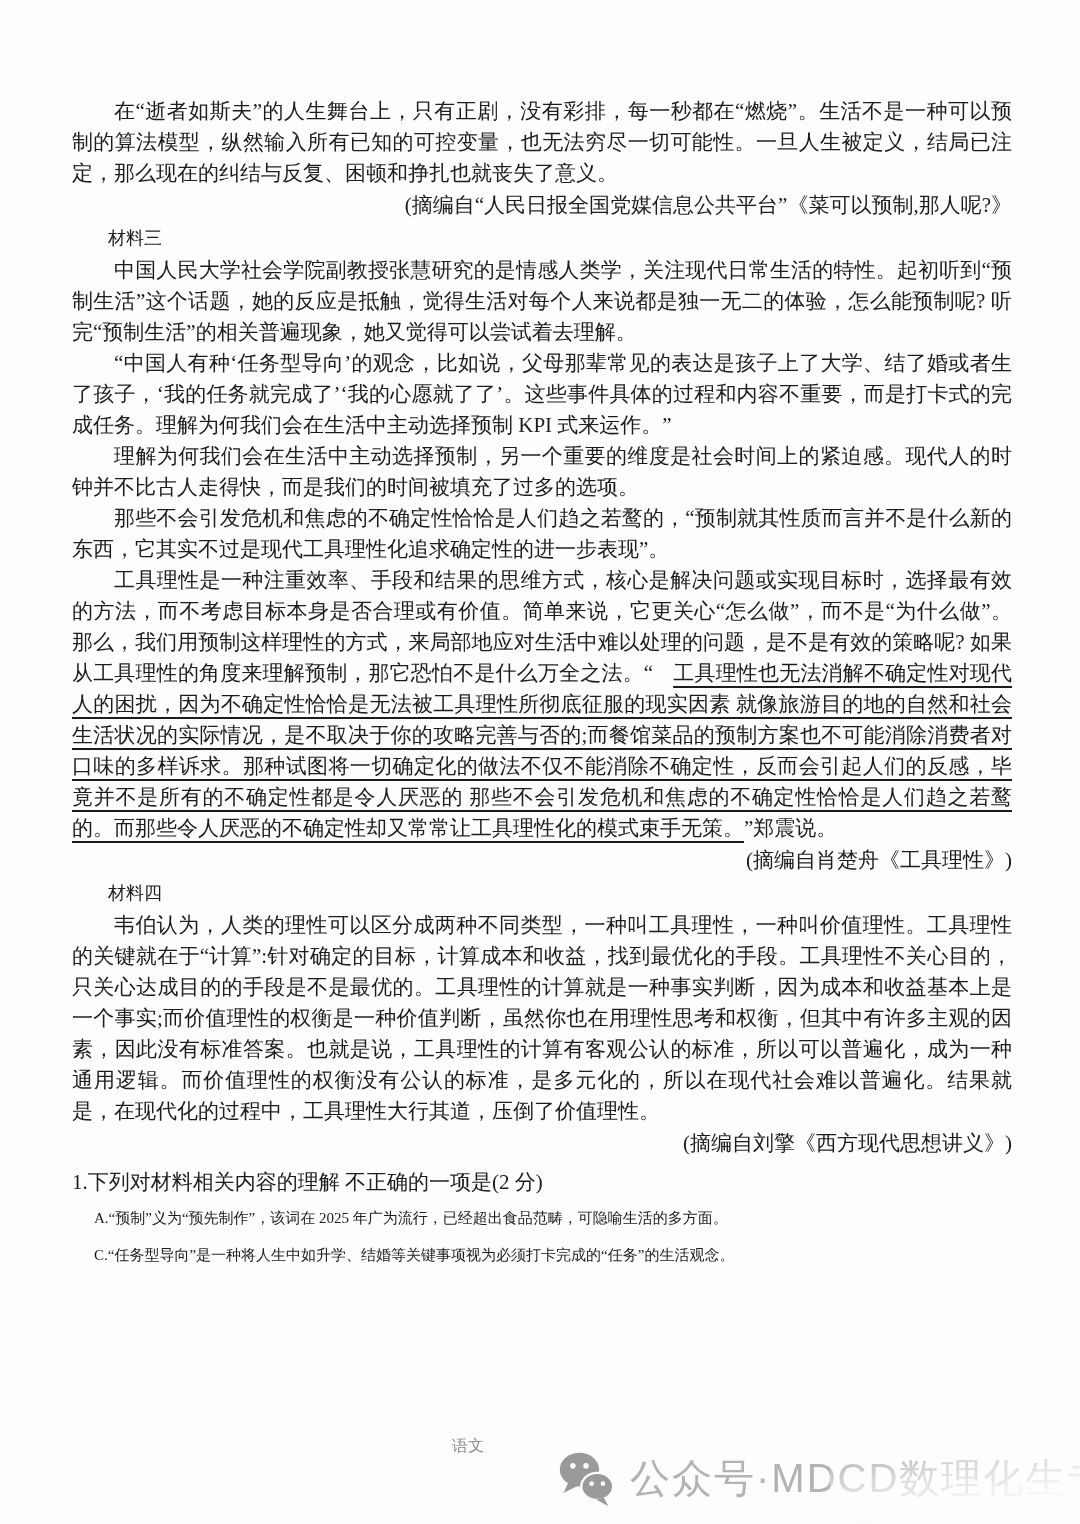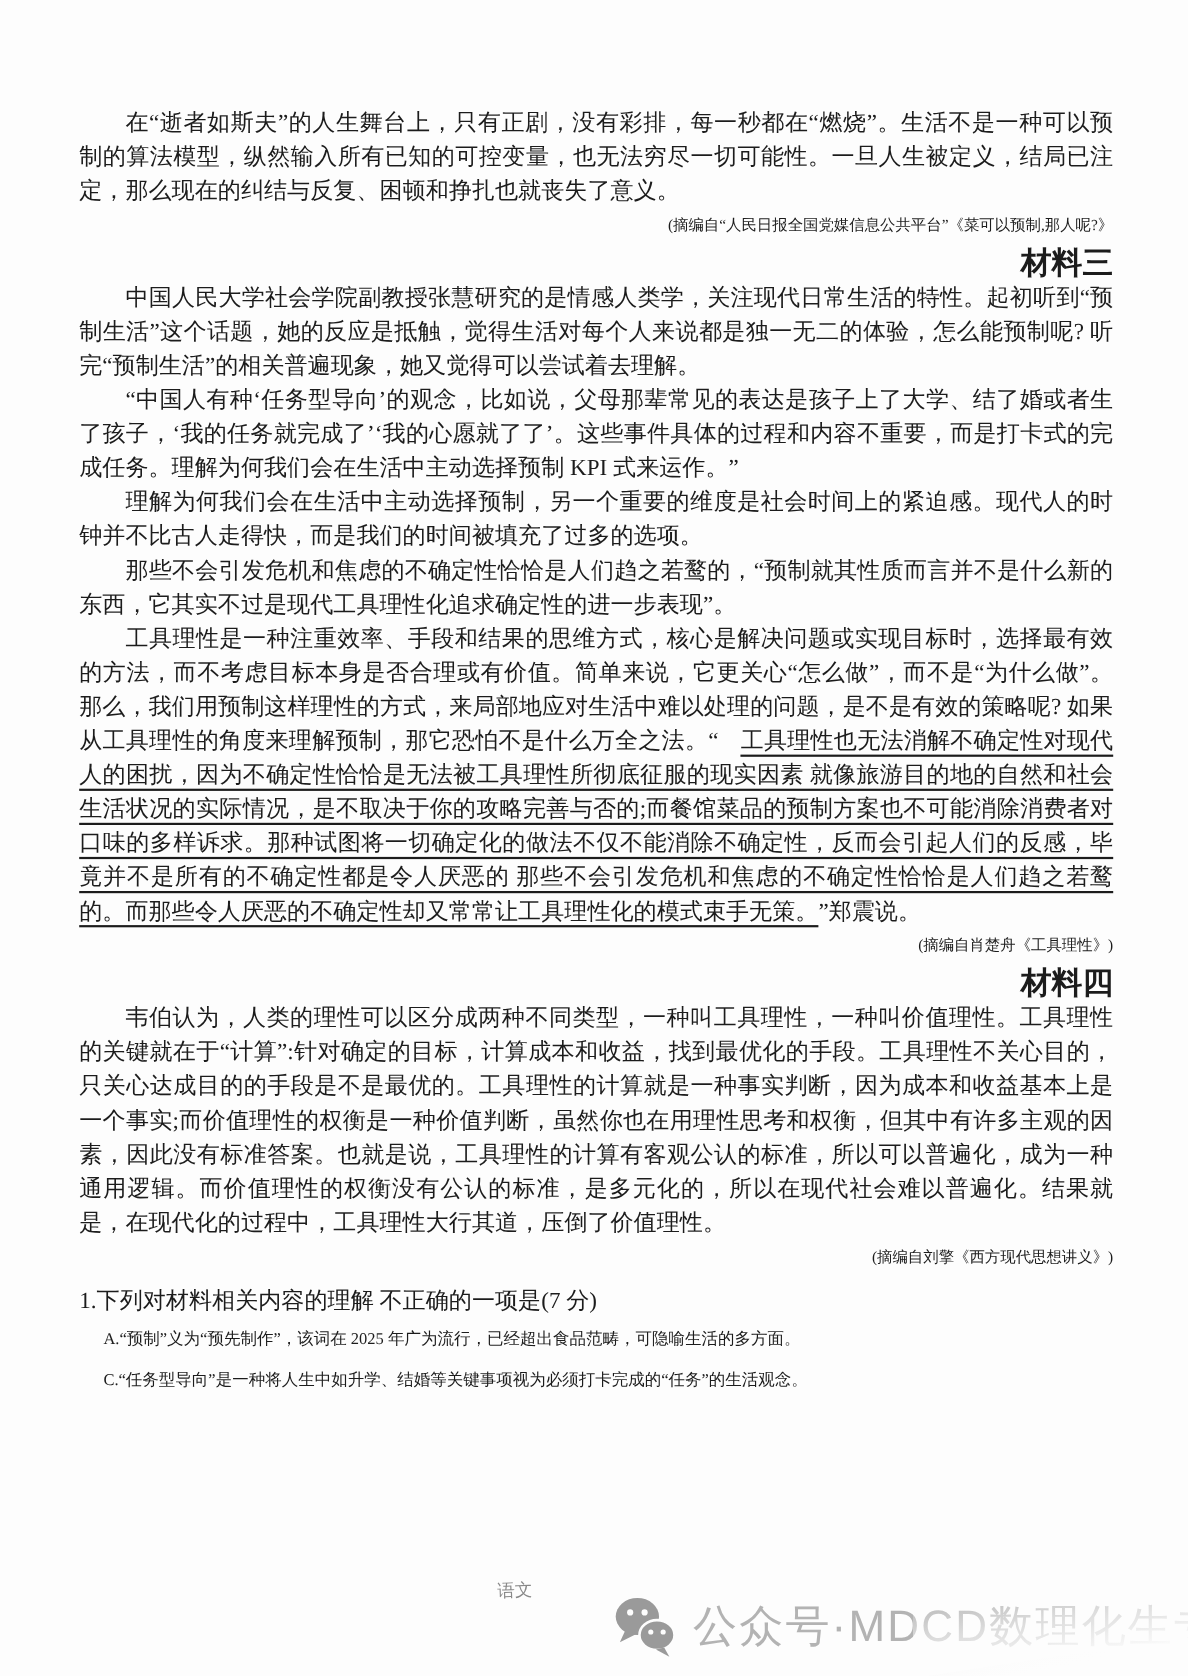--- a/index.html
+++ b/index.html
@@ -19,33 +19,32 @@
   .para{
     margin:0;
     font-size:21px;
     line-height:31px;
     text-align:justify;
     text-indent:2em;
     word-break:break-all;
   }
   .citation{
     margin:0;
-    font-size:14px;
+    font-size:21px;
     line-height:33px;
     text-align:right;
     word-break:break-all;
   }
   .mat-heading{
     margin:0;
-    font-size:28px;
+    font-size:18px;
     line-height:33px;
-    font-weight:bold;
+    font-weight:normal;
     font-family:"Liberation Sans","DejaVu Sans",sans-serif;
     text-indent:2em;
-    text-align:right;
   }
   .ul{
     text-decoration:underline;
     text-underline-offset:6px;
     text-decoration-thickness:1.5px;
     margin-left:20px;
   }
   .question-stem{
     margin:4px 0 0 0;
     font-size:21px;
@@ -115,21 +114,21 @@
   <p class="para">“中国人有种‘任务型导向’的观念，比如说，父母那辈常见的表达是孩子上了大学、结了婚或者生了孩子，‘我的任务就完成了’‘我的心愿就了了’。这些事件具体的过程和内容不重要，而是打卡式的完成任务。理解为何我们会在生活中主动选择预制 KPI 式来运作。”</p>
   <p class="para">理解为何我们会在生活中主动选择预制，另一个重要的维度是社会时间上的紧迫感。现代人的时钟并不比古人走得快，而是我们的时间被填充了过多的选项。</p>
   <p class="para">那些不会引发危机和焦虑的不确定性恰恰是人们趋之若鹜的，“预制就其性质而言并不是什么新的东西，它其实不过是现代工具理性化追求确定性的进一步表现”。</p>
   <p class="para"><span>工具理性是一种注重效率、手段和结果的思维方式，核心是解决问题或实现目标时，选择最有效的方法，而不考虑目标本身是否合理或有价值。简单来说，它更关心“怎么做”，而不是“为什么做”。那么，我们用预制这样理性的方式，来局部地应对生活中难以处理的问题，是不是有效的策略呢? 如果从工具理性的角度来理解预制，那它恐怕不是什么万全之法。“</span><span class="ul">工具理性也无法消解不确定性对现代人的困扰，因为不确定性恰恰是无法被工具理性所彻底征服的现实因素 就像旅游目的地的自然和社会生活状况的实际情况，是不取决于你的攻略完善与否的;而餐馆菜品的预制方案也不可能消除消费者对口味的多样诉求。那种试图将一切确定化的做法不仅不能消除不确定性，反而会引起人们的反感，毕竟并不是所有的不确定性都是令人厌恶的 那些不会引发危机和焦虑的不确定性恰恰是人们趋之若鹜的。而那些令人厌恶的不确定性却又常常让工具理性化的模式束手无策。</span><span>”郑震说。</span></p>
   <p class="citation">(摘编自肖楚舟《工具理性》)</p>
 
   <p class="mat-heading">材料四</p>
   <p class="para">韦伯认为，人类的理性可以区分成两种不同类型，一种叫工具理性，一种叫价值理性。工具理性的关键就在于“计算”:针对确定的目标，计算成本和收益，找到最优化的手段。工具理性不关心目的，只关心达成目的的手段是不是最优的。工具理性的计算就是一种事实判断，因为成本和收益基本上是一个事实;而价值理性的权衡是一种价值判断，虽然你也在用理性思考和权衡，但其中有许多主观的因素，因此没有标准答案。也就是说，工具理性的计算有客观公认的标准，所以可以普遍化，成为一种通用逻辑。而价值理性的权衡没有公认的标准，是多元化的，所以在现代社会难以普遍化。结果就是，在现代化的过程中，工具理性大行其道，压倒了价值理性。</p>
   <p class="citation">(摘编自刘擎《西方现代思想讲义》)</p>
 
-  <p class="question-stem">1.下列对材料相关内容的理解 不正确的一项是(7 分)</p>
+  <p class="question-stem">1.下列对材料相关内容的理解 不正确的一项是(2 分)</p>
   <p class="option">A.“预制”义为“预先制作”，该词在 2025 年广为流行，已经超出食品范畴，可隐喻生活的多方面。</p>
   <p class="option">C.“任务型导向”是一种将人生中如升学、结婚等关键事项视为必须打卡完成的“任务”的生活观念。</p>
 
 </div>
 
 <div class="page-footer">语文</div>
 
 <div class="watermark">
   <svg class="wm-icon" viewBox="0 0 64 64" aria-hidden="true">
     <ellipse cx="25" cy="23" rx="21" ry="18" fill="#9a9a9a"></ellipse>

